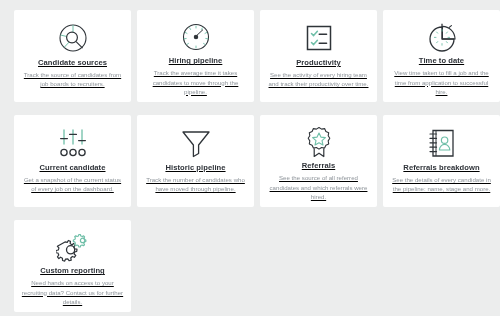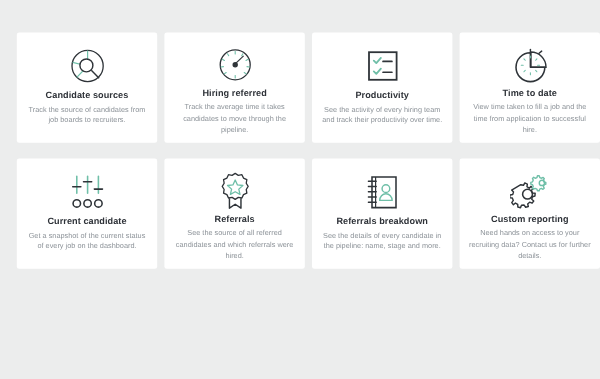--- a/index.html
+++ b/index.html
@@ -15,21 +15,22 @@
     font-family: "Liberation Sans", sans-serif;
     -webkit-font-smoothing: antialiased;
   }
 
   #report-grid {
     display: grid;
     grid-template-columns: repeat(4, 117px);
     grid-auto-rows: 92px;
     column-gap: 6px;
     row-gap: 13px;
-    padding: 27px 0 0 14px;
+    padding: 10px 0 0 14px;
+    text-decoration: underline;
   }
 
   .card {
     background: #ffffff;
     border-radius: 2px;
     display: flex;
     flex-direction: column;
     align-items: center;
     padding: 9px 7px 6px 7px;
     cursor: pointer;
@@ -103,21 +104,21 @@
             <path d="M4.2 17.8 L6.2 17.5"></path>
         <path d="M6.8 23.6 L8.5 22.4"></path>
             <path d="M16 27 L16 25"></path>
         <path d="M25.2 23.6 L23.5 22.4"></path>
             <path d="M27.8 17.8 L25.8 17.5"></path>
         <path d="M26.8 11.4 L25 12.4"></path>
             <path d="M22.4 6.8 L21.4 8.5"></path>
       </g>
     </svg>
       </div>
-      <div class="card-title">Hiring referred</div>
+      <div class="card-title">Hiring pipeline</div>
       <div class="card-desc">Track the average time it takes candidates to move through the pipeline.</div>
     </div>
     <div class="card">
       <div class="card-icon">
     <svg width="32" height="32" viewBox="0 0 32 32">
       <rect x="4.5" y="4.5" width="23" height="23" fill="none" stroke="#2f3439" stroke-width="1.5"></rect>
       <g fill="none" stroke="#6fbfa8" stroke-width="1.5" stroke-linecap="round" stroke-linejoin="round">
         <path d="M8.5 11.5 L10.6 13.6 L14.4 9.2"></path>
         <path d="M8.5 20.5 L10.6 22.6 L14.4 18.2"></path>
       </g>
@@ -172,20 +173,31 @@
         <circle cx="17" cy="25.5" r="3.1"></circle>
         <circle cx="26" cy="25.5" r="3.1"></circle>
       </g>
     </svg>
       </div>
       <div class="card-title">Current candidate</div>
       <div class="card-desc">Get a snapshot of the current status of every job on the dashboard.</div>
     </div>
     <div class="card">
       <div class="card-icon">
+    <svg width="34" height="32" viewBox="0 0 34 32">
+      <g fill="none" stroke="#2f3439" stroke-width="1.3" stroke-linejoin="round">
+        <path d="M4 5 L30 5 L19.6 18 L19.6 26.5 L14.4 29.5 L14.4 18 Z"></path>
+      </g>
+    </svg>
+      </div>
+      <div class="card-title">Historic pipeline</div>
+      <div class="card-desc">Track the number of candidates who have moved through pipeline.</div>
+    </div>
+    <div class="card">
+      <div class="card-icon">
     <svg width="32" height="34" viewBox="0 0 32 34">
       <path d="M16 2.5 l2.6 1.6 3-0.5 1.3 2.8 2.8 1.3 -0.5 3 1.6 2.6 -1.6 2.6 0.5 3 -2.8 1.3 -1.3 2.8 -3 -0.5 -2.6 1.6 -2.6 -1.6 -3 0.5 -1.3 -2.8 -2.8 -1.3 0.5 -3 -1.6 -2.6 1.6 -2.6 -0.5 -3 2.8 -1.3 1.3 -2.8 3 0.5 Z" fill="none" stroke="#2f3439" stroke-width="1.1" stroke-linejoin="round"></path>
       <path d="M16 8 L17.9 12.1 L22.4 12.6 L19 15.6 L20 20 L16 17.8 L12 20 L13 15.6 L9.6 12.6 L14.1 12.1 Z" fill="none" stroke="#6fbfa8" stroke-width="1.1" stroke-linejoin="round"></path>
       <path d="M11.2 23.2 L11.2 31.5 L16 28.2 L20.8 31.5 L20.8 23.2" fill="none" stroke="#2f3439" stroke-width="1.2" stroke-linejoin="round"></path>
     </svg>
       </div>
       <div class="card-title">Referrals</div>
       <div class="card-desc">See the source of all referred candidates and which referrals were hired.</div>
     </div>
     <div class="card">

